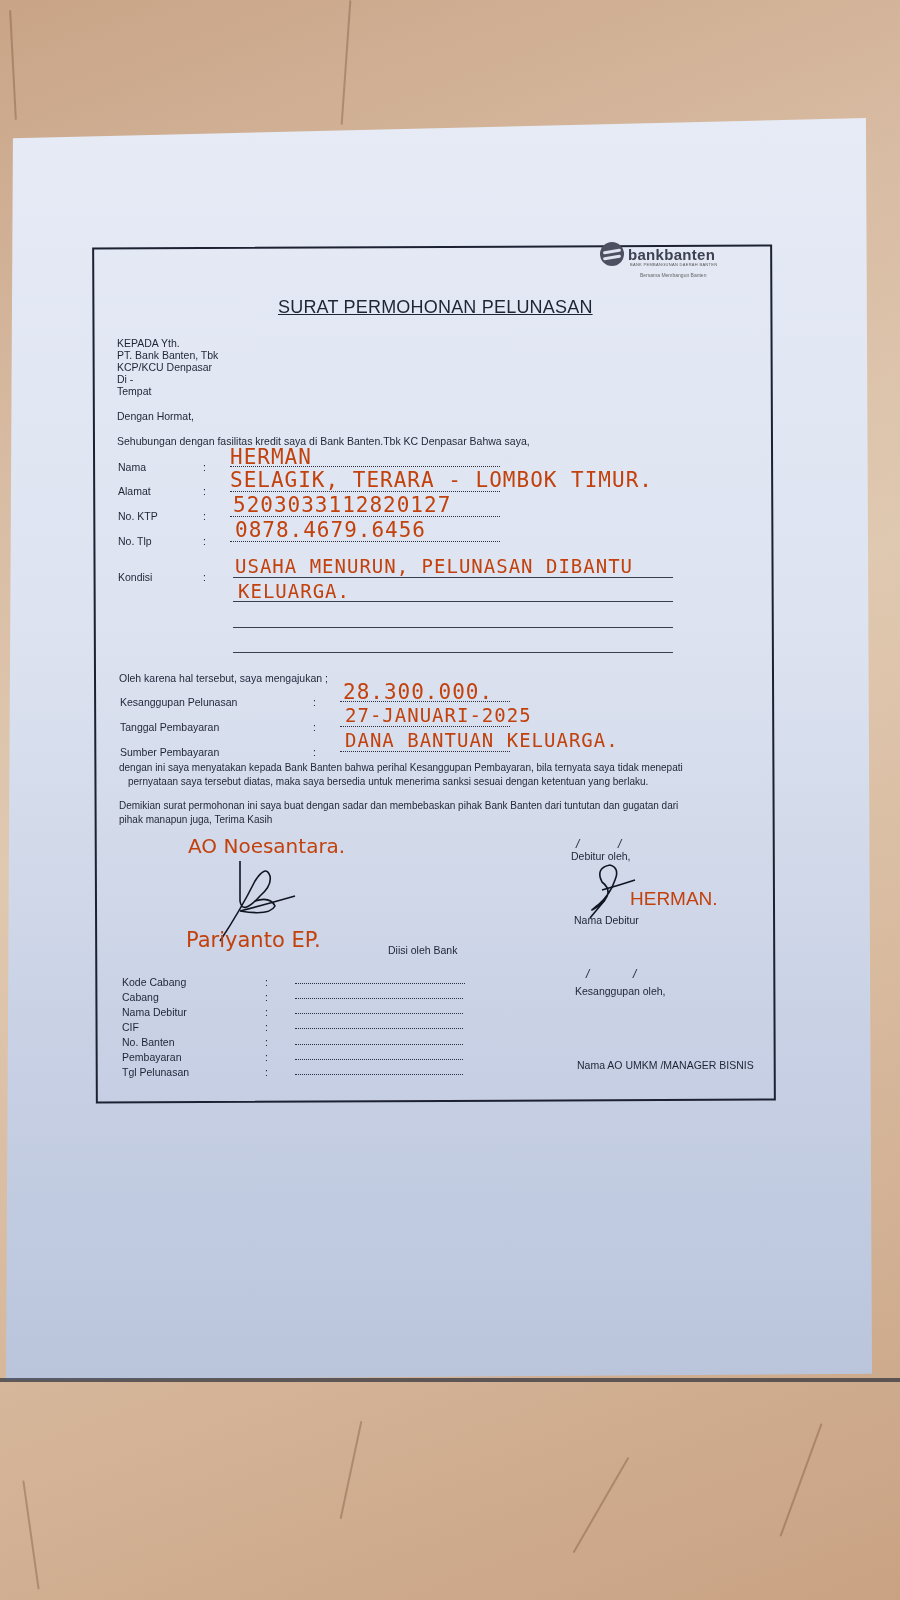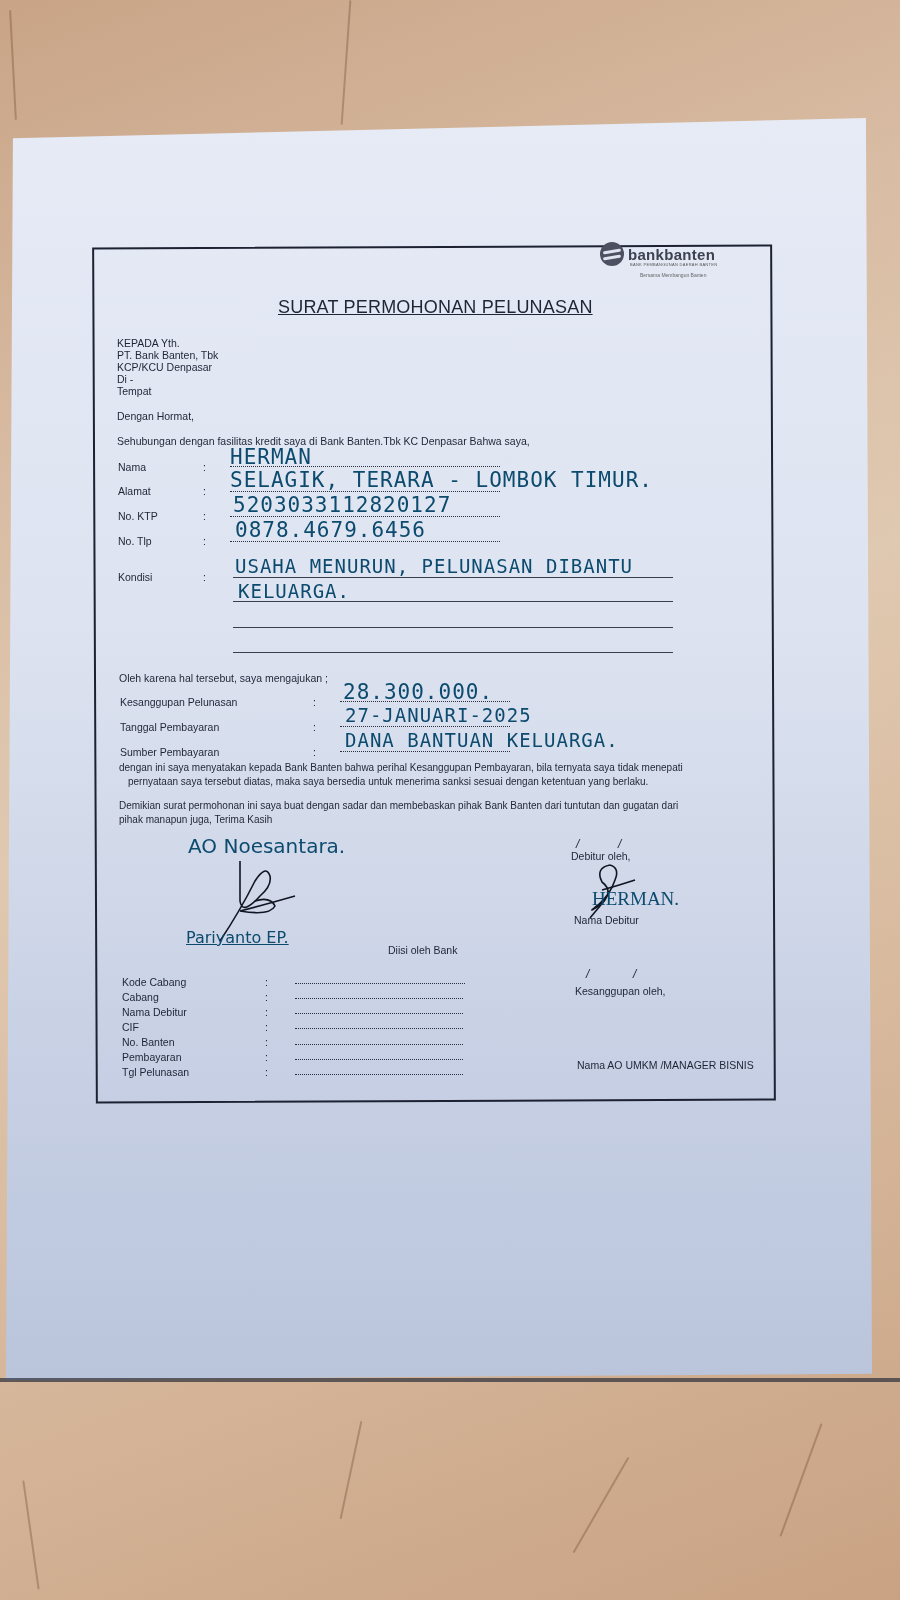--- a/index.html
+++ b/index.html
@@ -15,21 +15,21 @@
     clip-path: polygon(0.8% 1.6%, 99.3% 0%, 100% 99.5%, 0% 100%);
     box-shadow: 0 2px 4px rgba(0,0,0,0.25);
   }
   .paper-bottom-edge { position:absolute; left:0; top:1378px; width:900px; height:4px; background:#2b2f3a; opacity:0.7; }
   .form-box {
     position:absolute; left:94px; top:246px; width:676px; height:852px;
     border:2px solid #1d2233; transform: rotate(-0.25deg);
   }
   .t { position:absolute; color:#1f2436; font-size:10.5px; white-space:nowrap; }
   .title { font-size:18px; text-decoration:underline; letter-spacing:0.2px; }
-  .hw { position:absolute; font-family:"DejaVu Sans Mono", monospace; color:#0c4a6e; font-size:21px; letter-spacing:1px; white-space:nowrap; }
+  .hw { position:absolute; font-family:"DejaVu Sans Mono", monospace; color:#c2410c; font-size:21px; letter-spacing:1px; white-space:nowrap; }
   .hw-small { font-size:19px; }
   .dots { position:absolute; border-bottom:1px dotted #2a2e3d; height:0; }
   .line { position:absolute; border-bottom:1px solid #3a3f50; height:0; }
   .logo { position:absolute; left:600px; top:242px; display:flex; align-items:center; gap:4px; }
   .logo-mark { width:24px; height:24px; border-radius:50%; background:#4c5060; position:relative; }
   .logo-mark::before, .logo-mark::after { content:""; position:absolute; left:3px; right:3px; height:3px; background:#dfe4f0; border-radius:2px; }
   .logo-mark::before { top:8px; transform:rotate(-10deg); }
   .logo-mark::after { top:14px; transform:rotate(-10deg); }
   .logo-text { font-size:15px; font-weight:bold; color:#3d4252; letter-spacing:0.3px; }
   .logo-sub { position:absolute; left:630px; top:262px; font-size:4px; color:#555; letter-spacing:0.3px; }
@@ -119,31 +119,31 @@
 <div class="t" style="left:119px;top:762px;font-size:10px;">dengan ini saya menyatakan kepada Bank Banten bahwa perihal Kesanggupan Pembayaran, bila ternyata saya tidak menepati</div>
 <div class="t" style="left:119px;top:776px;font-size:10px;padding-left:9px;">pernyataan saya tersebut diatas, maka saya bersedia untuk menerima sanksi sesuai dengan ketentuan yang berlaku.</div>
 <div class="t" style="left:119px;top:800px;font-size:10px;">Demikian surat permohonan ini saya buat dengan sadar dan membebaskan pihak Bank Banten dari tuntutan dan gugatan dari</div>
 <div class="t" style="left:119px;top:814px;font-size:10px;">pihak manapun juga, Terima Kasih</div>
 
 <div class="hw" style="left:188px;top:834px;font-family:'DejaVu Sans',sans-serif;letter-spacing:0;font-size:20px;">AO Noesantara.</div>
 <svg class="sig" style="left:200px;top:856px;" width="110" height="90">
   <path d="M40 5 L40 45 Q42 60 60 40 Q72 30 70 20 Q66 8 55 25 Q40 55 20 85"></path>
   <path d="M55 45 Q70 40 75 50 Q70 60 40 55 Q60 50 95 40"></path>
 </svg>
-<div class="hw" style="left:186px;top:928px;font-family:'DejaVu Sans',sans-serif;letter-spacing:0;font-size:16px;text-decoration:underline;">Pariyanto EP.</div>
+<div class="hw" style="left:186px;top:928px;font-family:'DejaVu Sans',sans-serif;letter-spacing:0;font-size:21px;">Pariyanto EP.</div>
 
 <div class="tick" style="left:576px;top:837px;">/</div>
 <div class="tick" style="left:618px;top:837px;">/</div>
 <div class="t" style="left:571px;top:850px;">Debitur oleh,</div>
 <svg class="sig" style="left:580px;top:860px;" width="60" height="60">
   <path d="M30 5 Q15 8 22 22 Q35 32 20 45 Q5 55 18 45 Q30 35 35 20 Q40 8 30 5"></path>
   <path d="M22 30 Q40 25 55 20"></path>
   <path d="M10 58 L25 40"></path>
 </svg>
-<div class="hw hw-small" style="left:592px;top:888px;font-family:Liberation Serif, serif;letter-spacing:0;">HERMAN.</div>
+<div class="hw hw-small" style="left:630px;top:888px;font-family:Liberation Sans, sans-serif;letter-spacing:0;">HERMAN.</div>
 <div class="t" style="left:574px;top:914px;">Nama Debitur</div>
 
 <div class="tick" style="left:586px;top:967px;">/</div>
 <div class="tick" style="left:633px;top:967px;">/</div>
 <div class="t" style="left:575px;top:985px;">Kesanggupan oleh,</div>
 <div class="t" style="left:577px;top:1059px;">Nama AO UMKM  /MANAGER BISNIS</div>
 
 <div class="t" style="left:388px;top:944px;">Diisi oleh Bank</div>
 
 <div class="t" style="left:122px;top:976px;">Kode Cabang</div>

